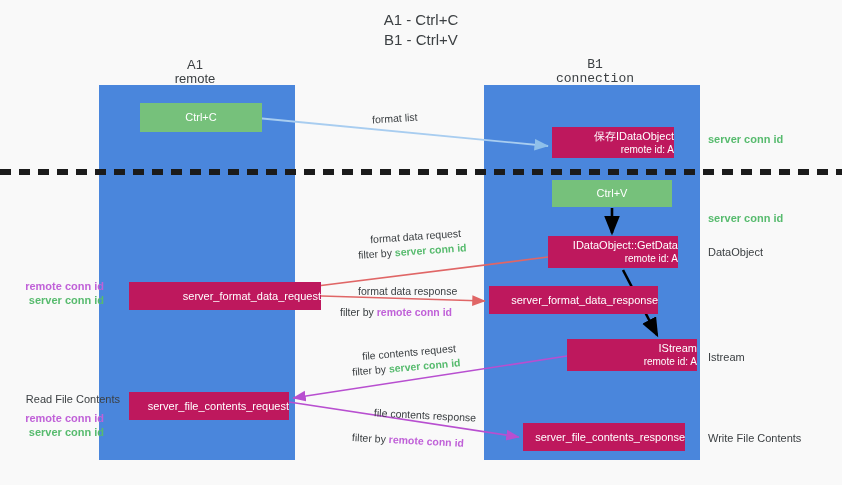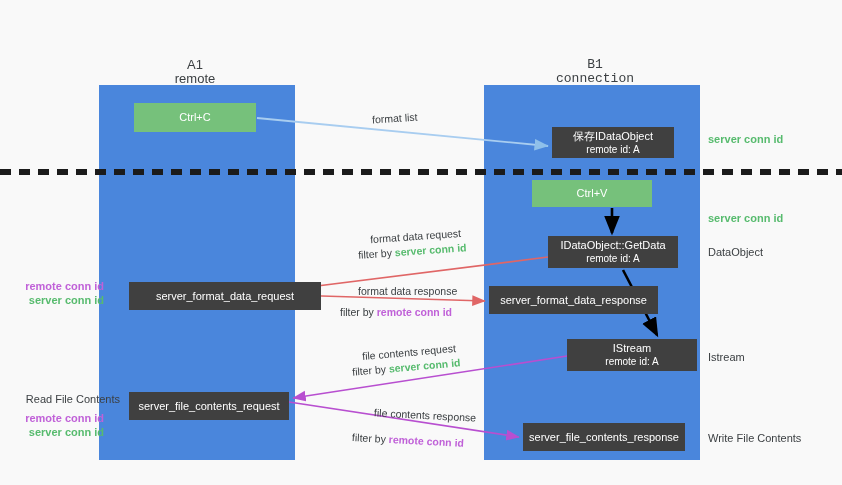--- a/index.html
+++ b/index.html
@@ -34,25 +34,25 @@
   
   .node{
     position:absolute;
     display:flex;align-items:center;justify-content:center;
     flex-direction:column;
     color:#ffffff;font-size:11px;line-height:13px;text-align:center;
     box-sizing:border-box;
   }
   .node .l2{font-size:10px;}
   .green{background:#76c17b;}
-  .orange{background:#404040;}
-
-  #n-ctrlc{left:134px;top:103px;width:122px;height:29px;}
+  .orange{background:#be185d;align-items:flex-end;}
+
+  #n-ctrlc{left:140px;top:103px;width:122px;height:29px;}
   #n-save{left:552px;top:127px;width:122px;height:31px;}
-  #n-ctrlv{left:532px;top:180px;width:120px;height:27px;}
+  #n-ctrlv{left:552px;top:180px;width:120px;height:27px;}
   #n-getdata{left:548px;top:236px;width:130px;height:32px;}
   #n-fdreq{left:129px;top:282px;width:192px;height:28px;}
   #n-fdresp{left:489px;top:286px;width:169px;height:28px;}
   #n-istream{left:567px;top:339px;width:130px;height:32px;}
   #n-fcreq{left:129px;top:392px;width:160px;height:28px;}
   #n-fcresp{left:523px;top:423px;width:162px;height:28px;}
 
   
   .side{position:absolute;font-size:11px;line-height:14px;color:#3c4043;}
   .green-t{color:#57bb6e;font-weight:bold;}
@@ -88,20 +88,24 @@
     background:repeating-linear-gradient(to right,#1b1b1b 0 11px,transparent 11px 19px);
   }
 
   svg.overlay{position:absolute;left:0;top:0;width:842px;height:485px;pointer-events:none;}
 </style>
 </head>
 <body>
 
 <div id="stage">
 
+  <div class="abs" id="title">
+    <div>A1 - Ctrl+C</div>
+    <div>B1 - Ctrl+V</div>
+  </div>
 
   <div class="abs lane" id="lane-a"></div>
   <div class="abs lane" id="lane-b"></div>
 
   <div class="abs col-head" id="head-a1">
     <div>A1</div>
     <div>remote</div>
   </div>
   <div class="abs col-head" id="head-b1">
     <div>B1</div>

